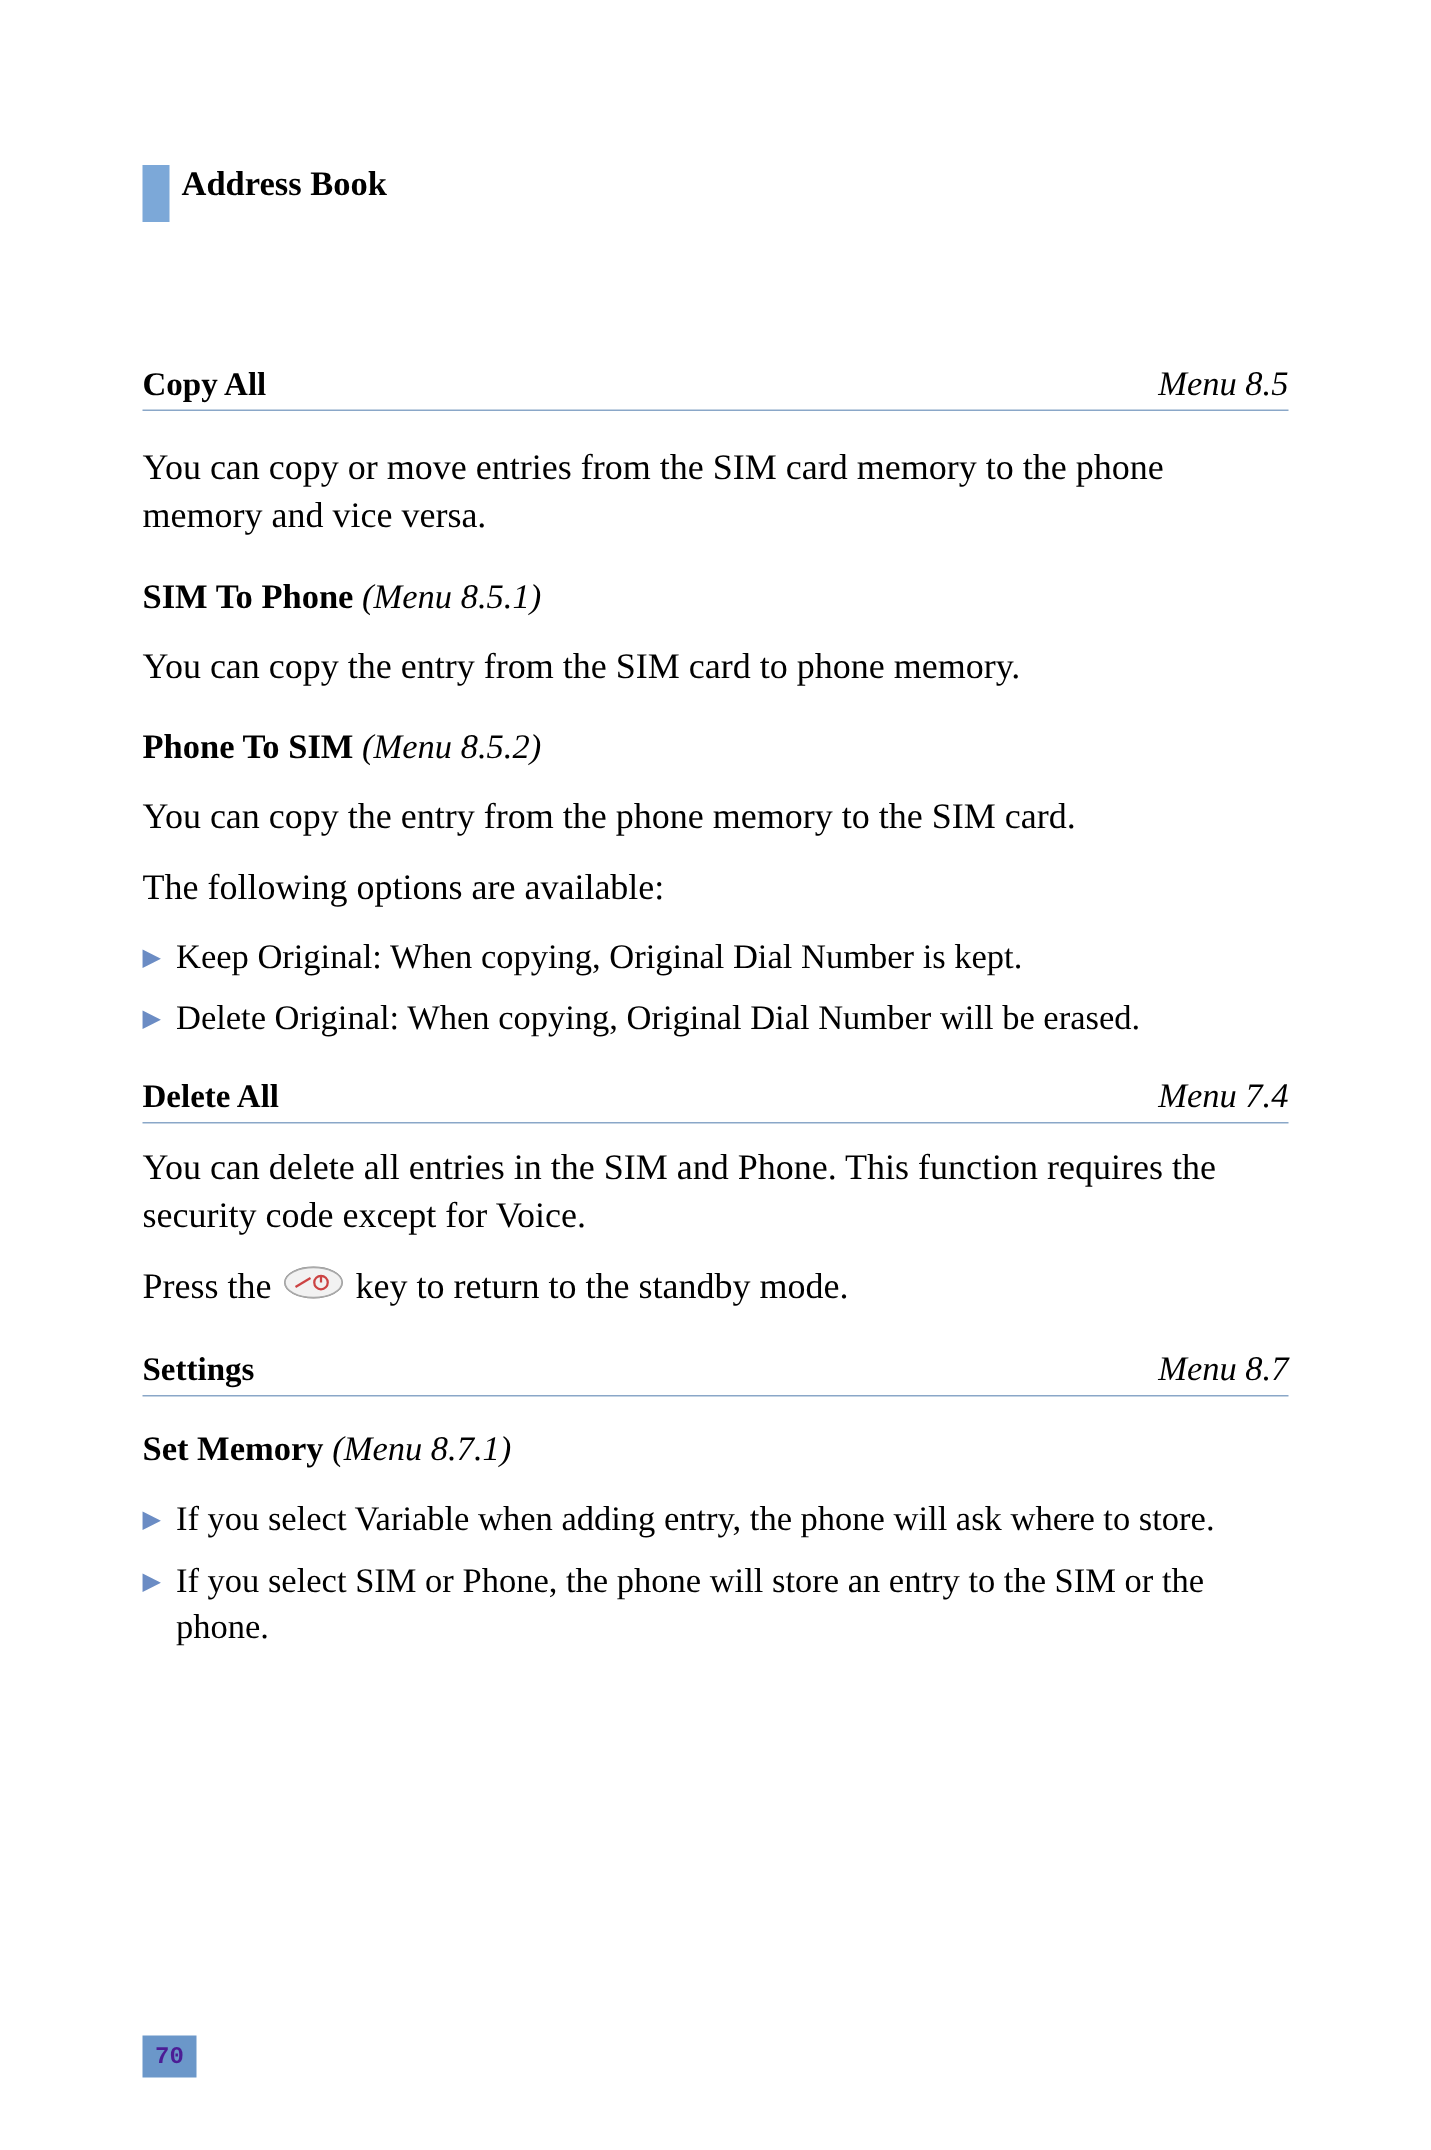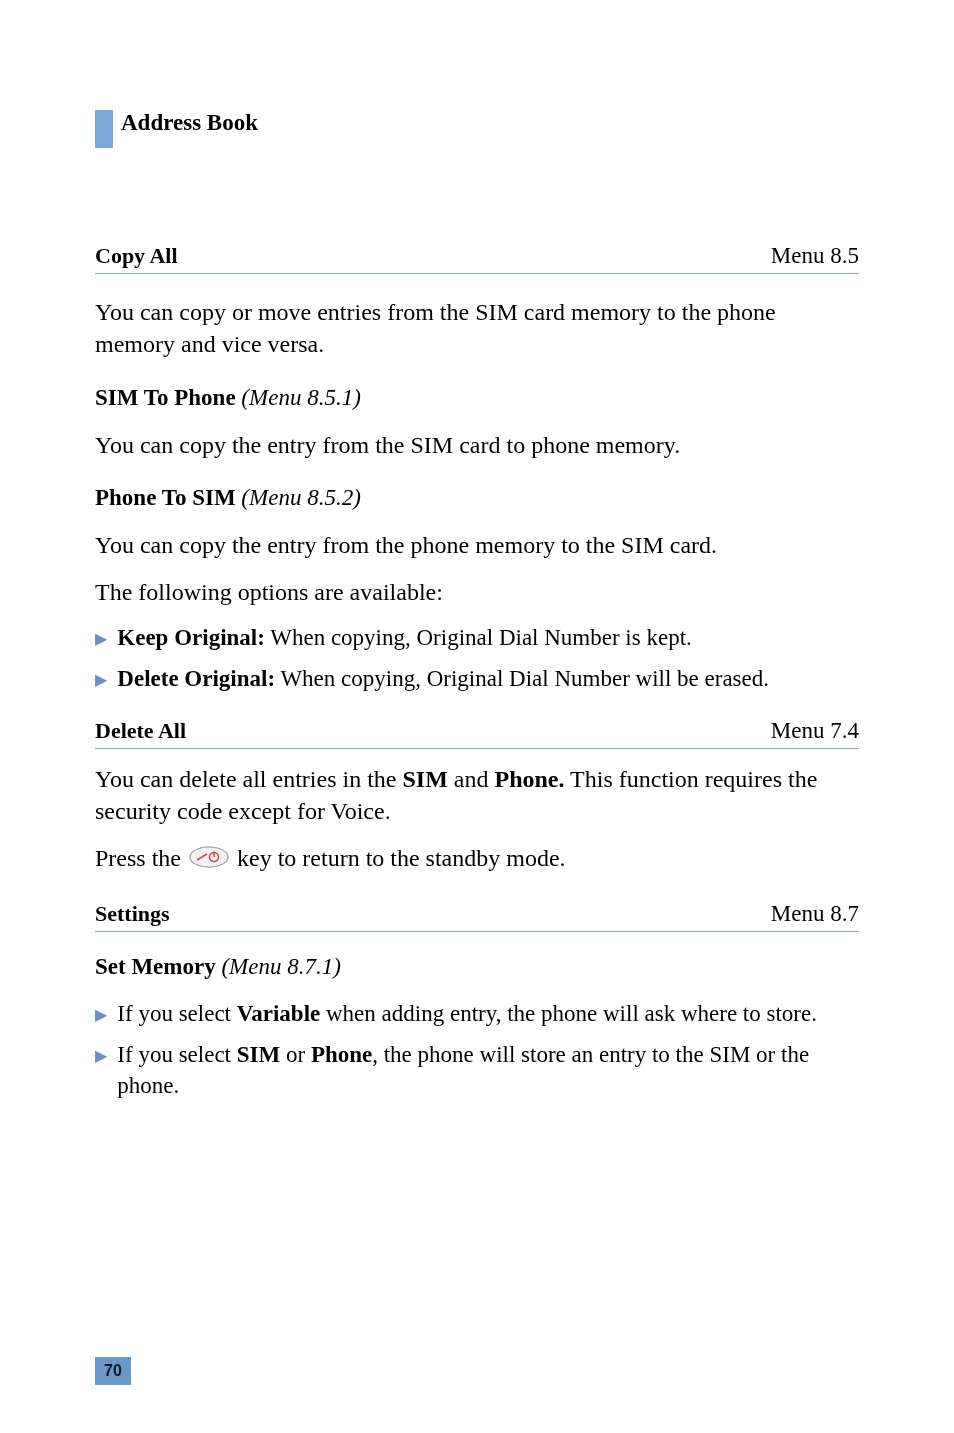--- a/index.html
+++ b/index.html
@@ -38,20 +38,21 @@
       border-bottom: 1px solid #8aa7c8;
       padding-bottom: 4px;
       margin-bottom: 22px;
     }
     .section-heading h1 {
       font-size: 22px;
       font-weight: bold;
     }
     .section-heading .menu-label {
       font-size: 23px;
+      font-style: italic;
       margin-left: 48px;
     }
     .body-text {
       font-size: 24px;
       line-height: 1.35;
       margin-bottom: 24px;
     }
     .subsection-heading {
       font-size: 23px;
       margin-bottom: 18px;
@@ -87,34 +88,34 @@
     }
     .page-footer {
       position: absolute;
       bottom: 48px;
       left: 95px;
     }
     .page-number-box {
       width: 36px;
       height: 28px;
       background: #6b97c9;
-      color: #0f172a;
-      font-family: Liberation Sans, sans-serif;
+      color: #4c1d95;
+      font-family: Liberation Mono, monospace;
       font-size: 16px;
       font-weight: bold;
       display: flex;
       align-items: center;
       justify-content: center;
       margin-top: 24px;
     }
     .section-block {
       margin-bottom: 24px;
     }
     .bold {
-      font-weight: bold;
+      font-weight: normal;
     }
   </style>
 </head>
 <body>
 
 <div class="header-section">
   <div class="blue-bar"></div>
   <div class="header-title">Address Book</div>
 </div>
 

